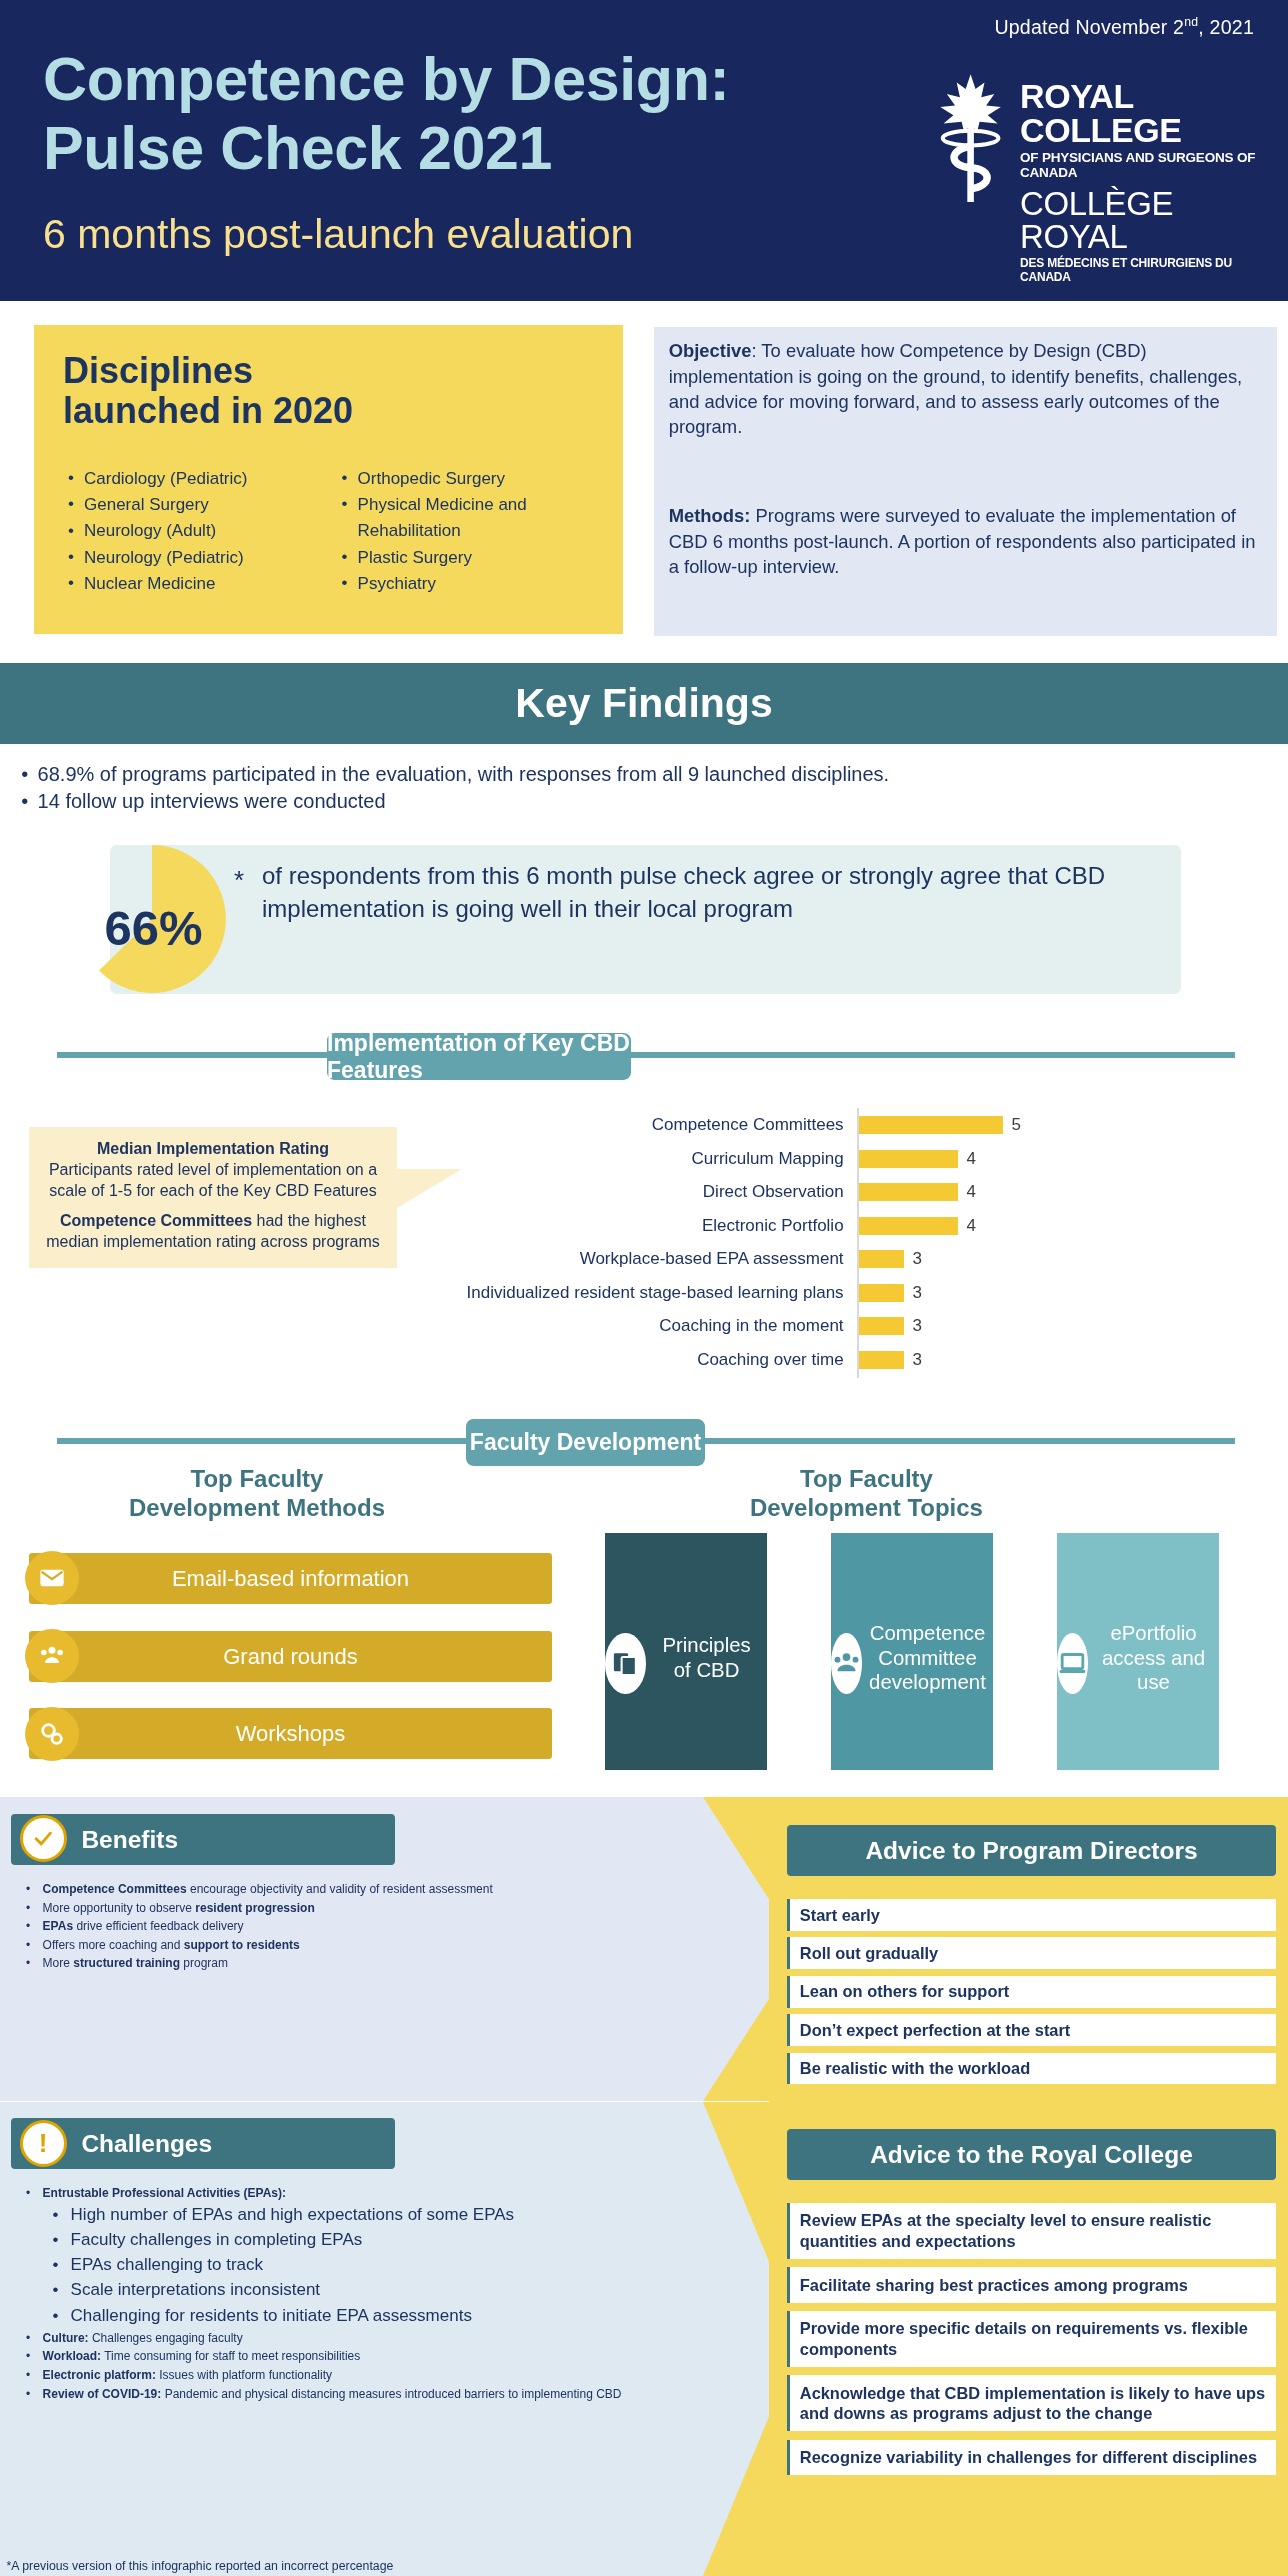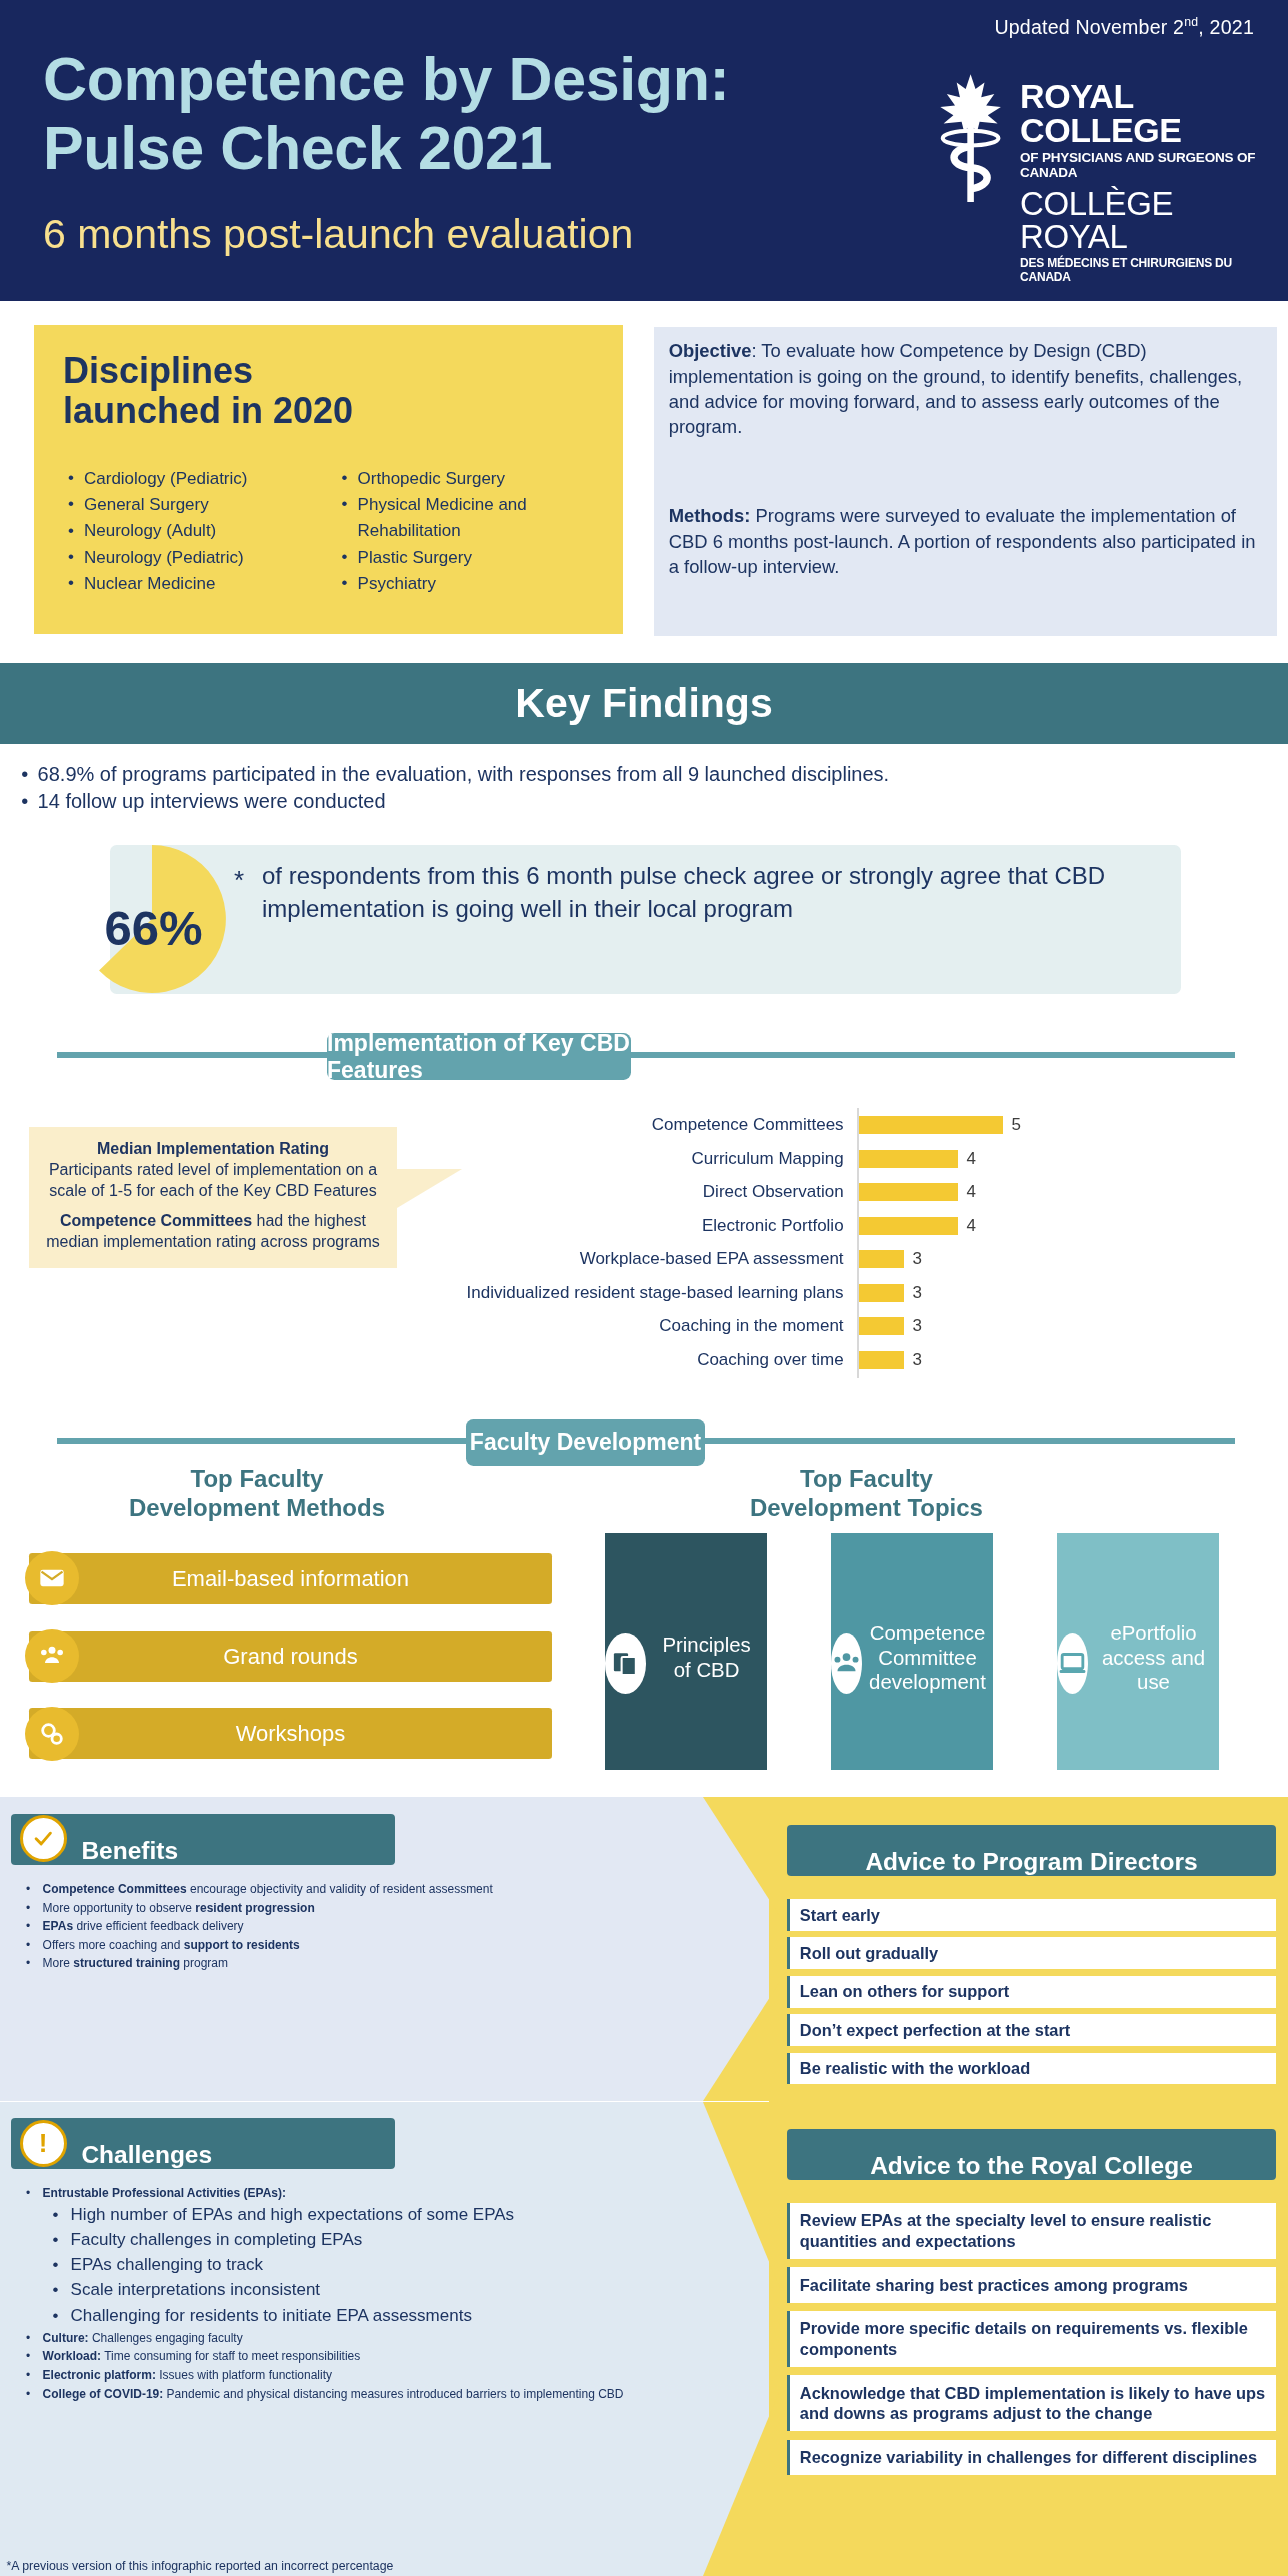--- a/index.html
+++ b/index.html
@@ -71,21 +71,21 @@
   .mcircle { position:absolute; left:24.5px; width:54px; height:54px; border-radius:50%; background:#e8bb2e; display:flex; align-items:center; justify-content:center; color:#fff;}
   .topic { position:absolute; top:1533px; width:162px; height:237px; display:flex; align-items:center; }
   .topic .tcircle { width:61px; height:61px; border-radius:50%; background:#fff; margin-top:23px; display:flex; align-items:center; justify-content:center;}
   .topic .tlabel { margin-top:13px; color:#fff; font-size:20.4px; text-align:center; line-height:1.22; padding:0 6.5px;}
   
   .ben-bg { position:absolute; left:0; top:1797px; width:769px; height:304px; background:#e2e8f3;}
   .cha-bg { position:absolute; left:0; top:2102px; width:769px; height:474px; background:#dfe9f2;}
   .yellow-bg { position:absolute; left:769px; top:1797px; width:519px; height:779px; background:#f4d95c;}
   .wedge { position:absolute; left:703px; top:1797px; width:0; height:0; border-left:98px solid transparent; border-top:152px solid #f4d95c; border-bottom:152px solid #f4d95c;}
   .wedge2 { position:absolute; left:703px; top:2102px; width:0; height:0; border-left:98px solid transparent; border-top:237px solid #f4d95c; border-bottom:237px solid #f4d95c;}
-  .hdr-pill { position:absolute; height:51px; background:#3d7480; border-radius:4.1px; color:#fff; font-size:24.5px; font-weight:bold; display:flex; align-items:flex-end;}
+  .hdr-pill { position:absolute; height:51px; background:#3d7480; border-radius:4.1px; color:#fff; font-size:24.5px; font-weight:bold; display:flex; align-items:center;}
   .hdr-icon { position:absolute; width:47px; height:47px; border-radius:50%; background:#fff; border:3.3px solid #e0a400; display:flex; align-items:center; justify-content:center; color:#e0a400; font-size:26px; font-weight:bold;}
   .bullets li { list-style:none; font-size:12px; line-height:1.34; color:#1d3461; position:relative; padding-left:23px; margin-bottom:2.5px;}
   .bullets li:before { content:"•"; position:absolute; left:6.5px;}
   .bullets li.sub { padding-left:51px; font-size:17px;}
   .bullets li.sub:before { left:33px;}
   .bullets b { font-weight:bold;}
   .advice-item { background:#fff; border-left:3.3px solid #3d7480; font-size:16.4px; font-weight:bold; color:#1d3461; padding:5.7px 9.8px; margin-bottom:6.5px; line-height:1.25;}
   .advice2-item { background:#fff; border-left:3.3px solid #3d7480; font-size:16.4px; font-weight:bold; color:#1d3461; padding:7.4px 9.8px; margin-bottom:8.2px; line-height:1.26;}
   .footnote { position:absolute; left:6.5px; bottom:3.3px; font-size:12.3px; color:#1d3461;}
 </style>
@@ -325,21 +325,21 @@
 <ul class="bullets" style="position:absolute; left:19.6px; top:2185px; width:736px;">
   <li><b>Entrustable Professional Activities (EPAs):</b><span></span></li>
   <li class="sub"><span>High number of EPAs and high expectations of some EPAs</span></li>
   <li class="sub"><span>Faculty challenges in completing EPAs</span></li>
   <li class="sub"><span>EPAs challenging to track</span></li>
   <li class="sub"><span>Scale interpretations inconsistent</span></li>
   <li class="sub"><span>Challenging for residents to initiate EPA assessments</span></li>
   <li><b>Culture:</b><span> Challenges engaging faculty</span></li>
   <li><b>Workload:</b><span> Time consuming for staff to meet responsibilities</span></li>
   <li><b>Electronic platform:</b><span> Issues with platform functionality</span></li>
-  <li><b>College of COVID-19:</b><span> Pandemic and physical distancing measures introduced barriers to implementing CBD</span></li>
+  <li><b>Review of COVID-19:</b><span> Pandemic and physical distancing measures introduced barriers to implementing CBD</span></li>
 </ul>
 
 <div class="hdr-pill" style="left:787px; top:1825px; width:489px; justify-content:center;">
   <span>Advice to Program Directors</span>
 </div>
 <div style="position:absolute; left:787px; top:1899px; width:489px;">
   <div class="advice-item">Start early</div>
   <div class="advice-item">Roll out gradually</div>
   <div class="advice-item">Lean on others for support</div>
   <div class="advice-item">Don’t expect perfection at the start</div>

